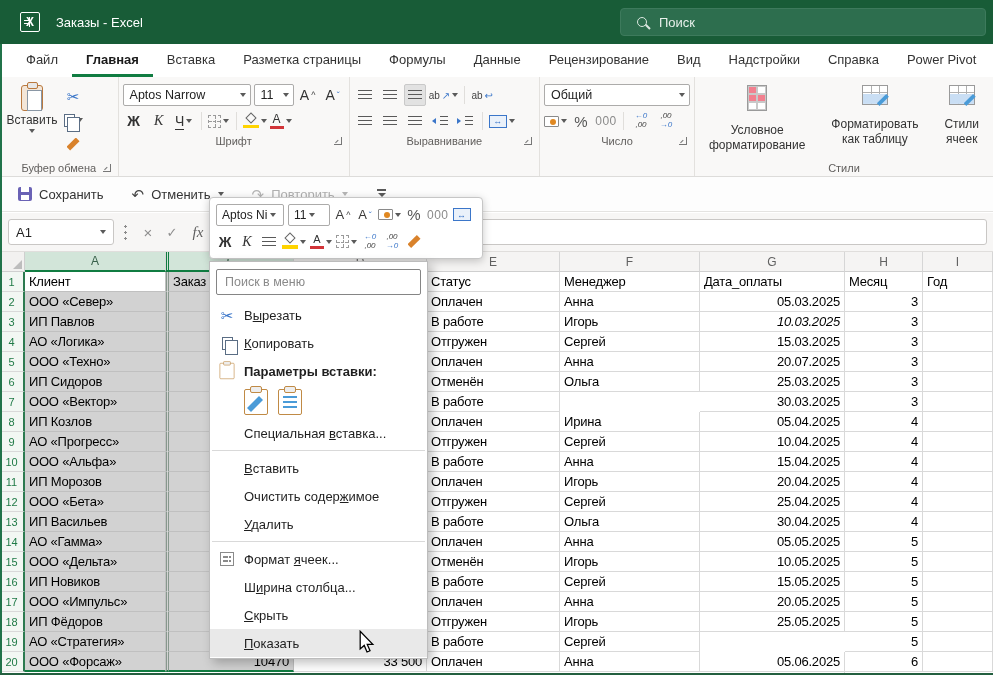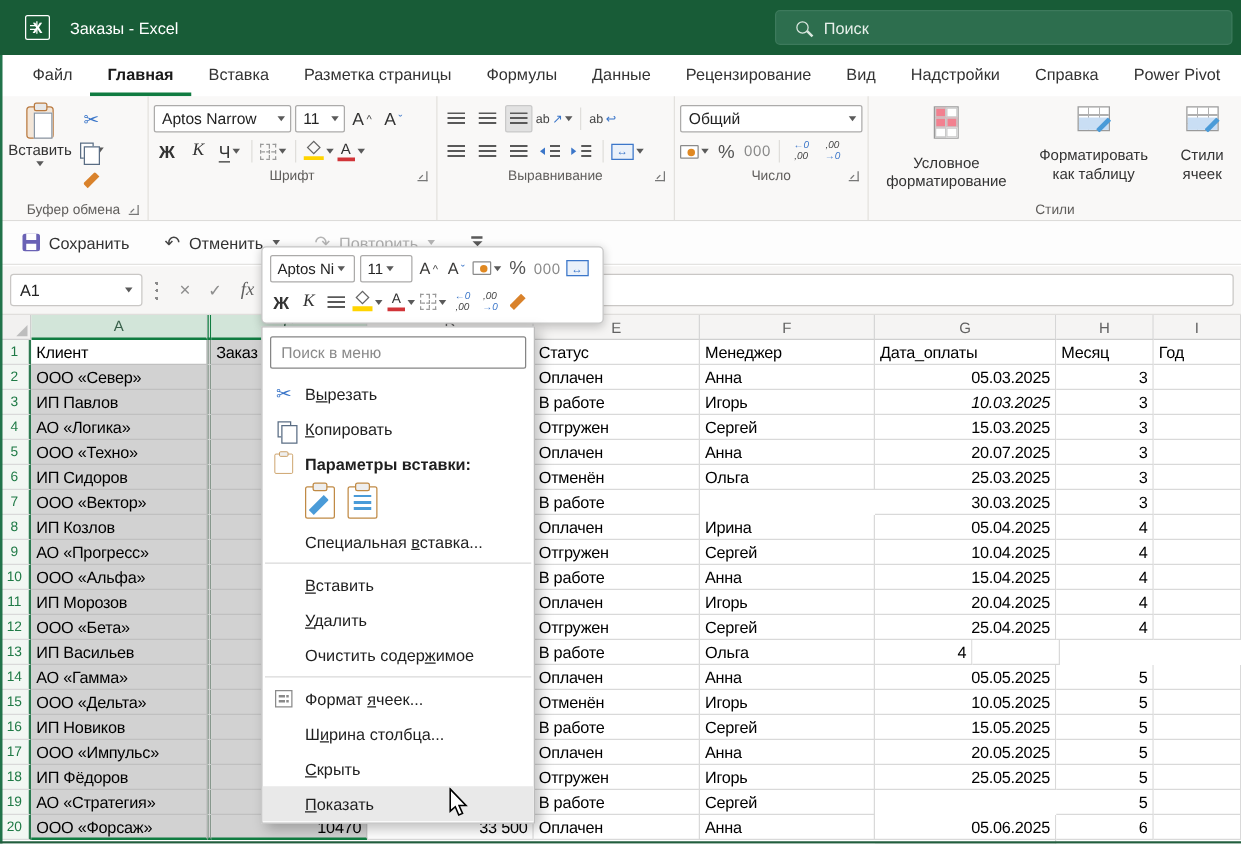--- a/index.html
+++ b/index.html
@@ -222,21 +222,21 @@
       </div>
       <div class="gfoot">
           <span>Буфер обмена</span>
           <span class="launch"></span>
         </div>
     </div>
 
     <div class="rgroup" style="width:238px">
       <div class="font-rows">
         <div class="frow">
-          <span class="combo" style="width:110px">
+          <span class="combo" style="width:128px">
               <span>Aptos Narrow</span>
               <span class="chev"></span>
             </span>
           <span class="combo" style="width:40px">
               <span>11</span>
               <span class="chev"></span>
             </span>
           <span class="rbtn">
               <span class="grow-letter" style="font-weight:normal">А</span>
               <span class="caret-u">^</span>
@@ -604,20 +604,21 @@
         <div class="c" style="width: 70px; flex: 0 0 70px;"></div>
       </div>
       <div class="grow">
         <div class="rh">13</div>
         <div class="c sel" style="width: 141px; flex: 0 0 141px;">ИП Васильев</div>
         <div class="c bm" style="width: 3px; flex: 0 0 3px;"></div>
         <div class="c sel r" style="width: 125px; flex: 0 0 125px;"></div>
         <div class="c r" style="width: 133px; flex: 0 0 133px;"></div>
         <div class="c" style="width: 133px; flex: 0 0 133px;">В работе</div>
         <div class="c" style="width: 140px; flex: 0 0 140px;">Ольга</div>
+        <div class="c r" style="width: 145px; flex: 0 0 145px;">30.04.2025</div>
         <div class="c r" style="width: 78px; flex: 0 0 78px;">4</div>
         <div class="c" style="width: 70px; flex: 0 0 70px;"></div>
       </div>
       <div class="grow">
         <div class="rh">14</div>
         <div class="c sel" style="width: 141px; flex: 0 0 141px;">АО «Гамма»</div>
         <div class="c bm" style="width: 3px; flex: 0 0 3px;"></div>
         <div class="c sel r" style="width: 125px; flex: 0 0 125px;"></div>
         <div class="c r" style="width: 133px; flex: 0 0 133px;"></div>
         <div class="c" style="width: 133px; flex: 0 0 133px;">Оплачен</div>
@@ -807,25 +808,25 @@
           <span class="gutter"></span>
           <span>Специальная <span style="text-decoration: underline;">в</span>ставка...</span>
         </div>
         <div class="msep"></div>
         <div class="mi">
           <span class="gutter"></span>
           <span><span style="text-decoration: underline;">В</span>ставить</span>
         </div>
         <div class="mi">
           <span class="gutter"></span>
-          <span><span style="text-decoration: underline;">У</span>далить</span>
+          <span>Очистить содер<span style="text-decoration: underline;">ж</span>имое</span>
         </div>
         <div class="mi">
           <span class="gutter"></span>
-          <span>Очистить содер<span style="text-decoration: underline;">ж</span>имое</span>
+          <span><span style="text-decoration: underline;">У</span>далить</span>
         </div>
         <div class="msep"></div>
         <div class="mi">
           <span class="gutter">
             <span class="ic-fmtcells"></span>
           </span>
           <span>Формат <span style="text-decoration: underline;">я</span>чеек...</span>
         </div>
         <div class="mi">
           <span class="gutter"></span>

